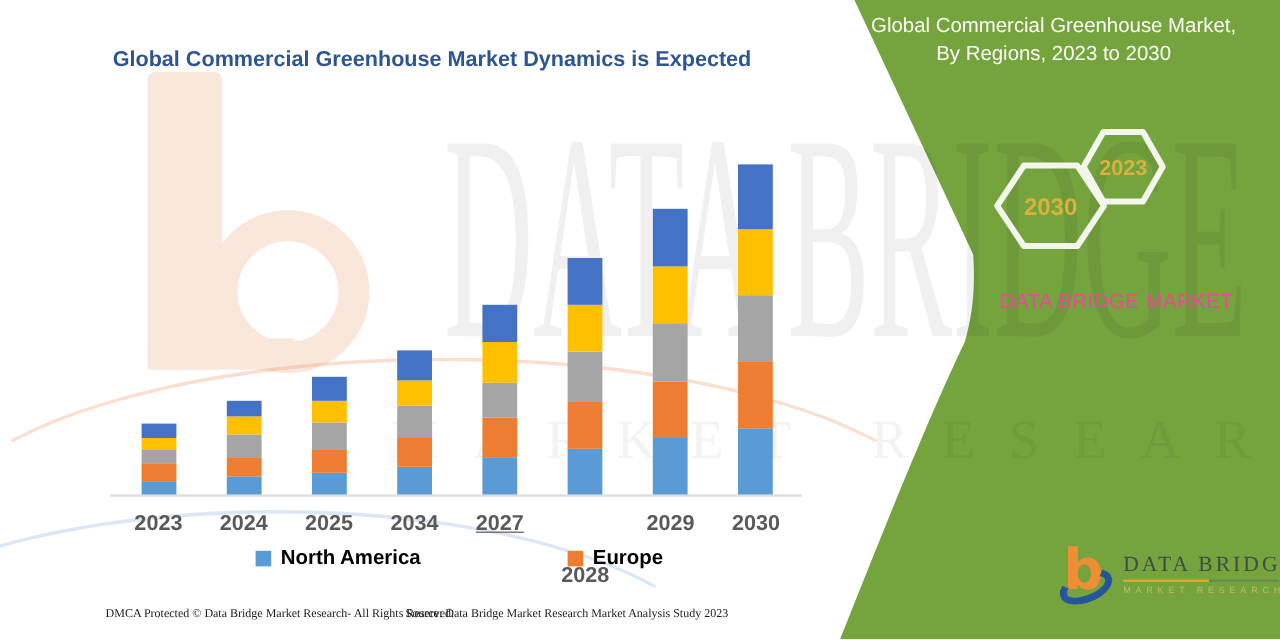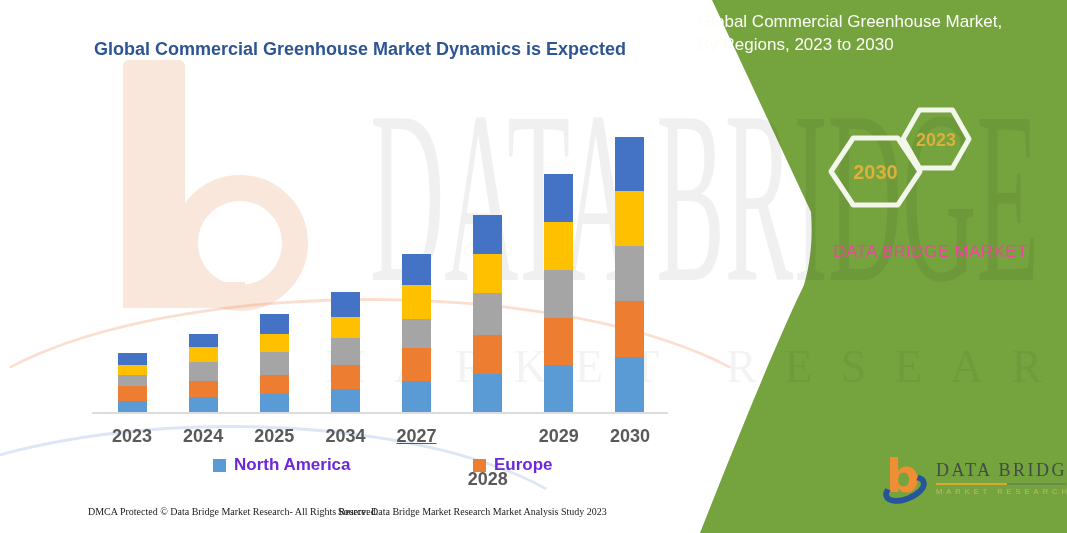--- a/index.html
+++ b/index.html
@@ -24,39 +24,39 @@
   .wm-text-big { position:absolute; left:370px; top:75px; z-index:2;
     font-family:"Liberation Serif", serif; font-size:245px; line-height:245px;
     color:rgba(45,45,45,0.07); white-space:nowrap;
     transform:scaleX(0.42); transform-origin:left top; mix-blend-mode:multiply; }
   .wm-text-row { position:absolute; left:325px; top:340px; z-index:2;
     font-family:"Liberation Serif", serif; font-size:46px; letter-spacing:28px;
     color:rgba(45,45,45,0.055); white-space:nowrap; mix-blend-mode:multiply; }
   
   .panel-svg { position:absolute; left:0; top:0; z-index:1; }
   .panel-heading { position:absolute; right:9px; top:10px; width:360px; z-index:3;
-    text-align:left; color:#FCFDF7; font-size:17px; line-height:23px; }
+    text-align:center; color:#FCFDF7; font-size:17px; line-height:23px; }
   .hex-svg { position:absolute; left:810px; top:95px; z-index:3; }
   .brand-lines { position:absolute; left:818px; top:239px; width:225px; z-index:3;
     text-align:center; color:#ec4899; font-size:17px; line-height:25px;
     letter-spacing:0.4px; }
   
   .chart-title { position:absolute; left:60px; top:38px; width:600px; z-index:3;
     text-align:center; color:#2E5593; font-size:18px; font-weight:600;
     line-height:23px; }
   .bars-layer { position:absolute; left:0; top:0; width:100%; height:100%; z-index:3; }
   .axis-line { position:absolute; left:92px; top:412px; width:576px; height:2px;
     background:#DCDCDC; z-index:3; }
   .bar-seg { position:absolute; }
   .tick-label { position:absolute; width:70px; text-align:center;
     font-size:18px; font-weight:bold; color:#595959; }
   .legend { position:absolute; left:0; top:455px; width:680px; height:22px; z-index:3; }
   .legend-item { position:absolute; display:flex; align-items:center; gap:8px; }
   .legend-swatch { width:13px; height:13px; display:inline-block; }
-  .legend-label { font-size:17px; font-weight:bold; color:#6d28d9;text-align:right; }
+  .legend-label { font-size:17px; font-weight:bold; color:#000000;text-align:right; }
   
   .footer { position:absolute; left:0; top:506px; width:700px; z-index:3;
     font-family:"Liberation Serif", serif; font-size:10px; color:#1b1b1b; }
   .footer-left { position:absolute; left:88px; top:0; white-space:nowrap; }
   .footer-right { position:absolute; left:338px; top:0; white-space:nowrap; }
   
   .logo { position:absolute; left:884px; top:452px; z-index:3; display:flex;
     align-items:flex-start; gap:8px; }
   .logo-icon { position:relative; width:44px; height:58px; }
   .logo-b { position:absolute; left:2px; top:-4px; font-weight:bold; font-size:47px;

